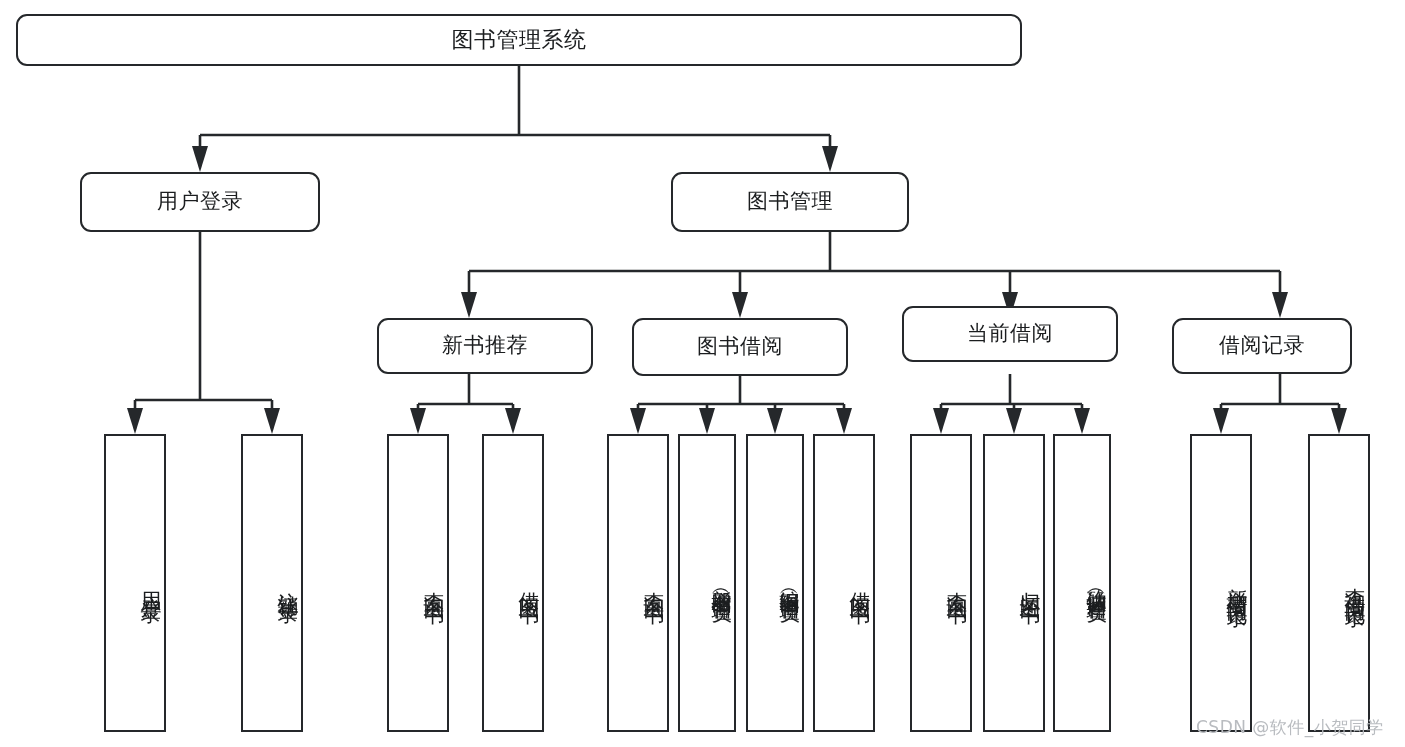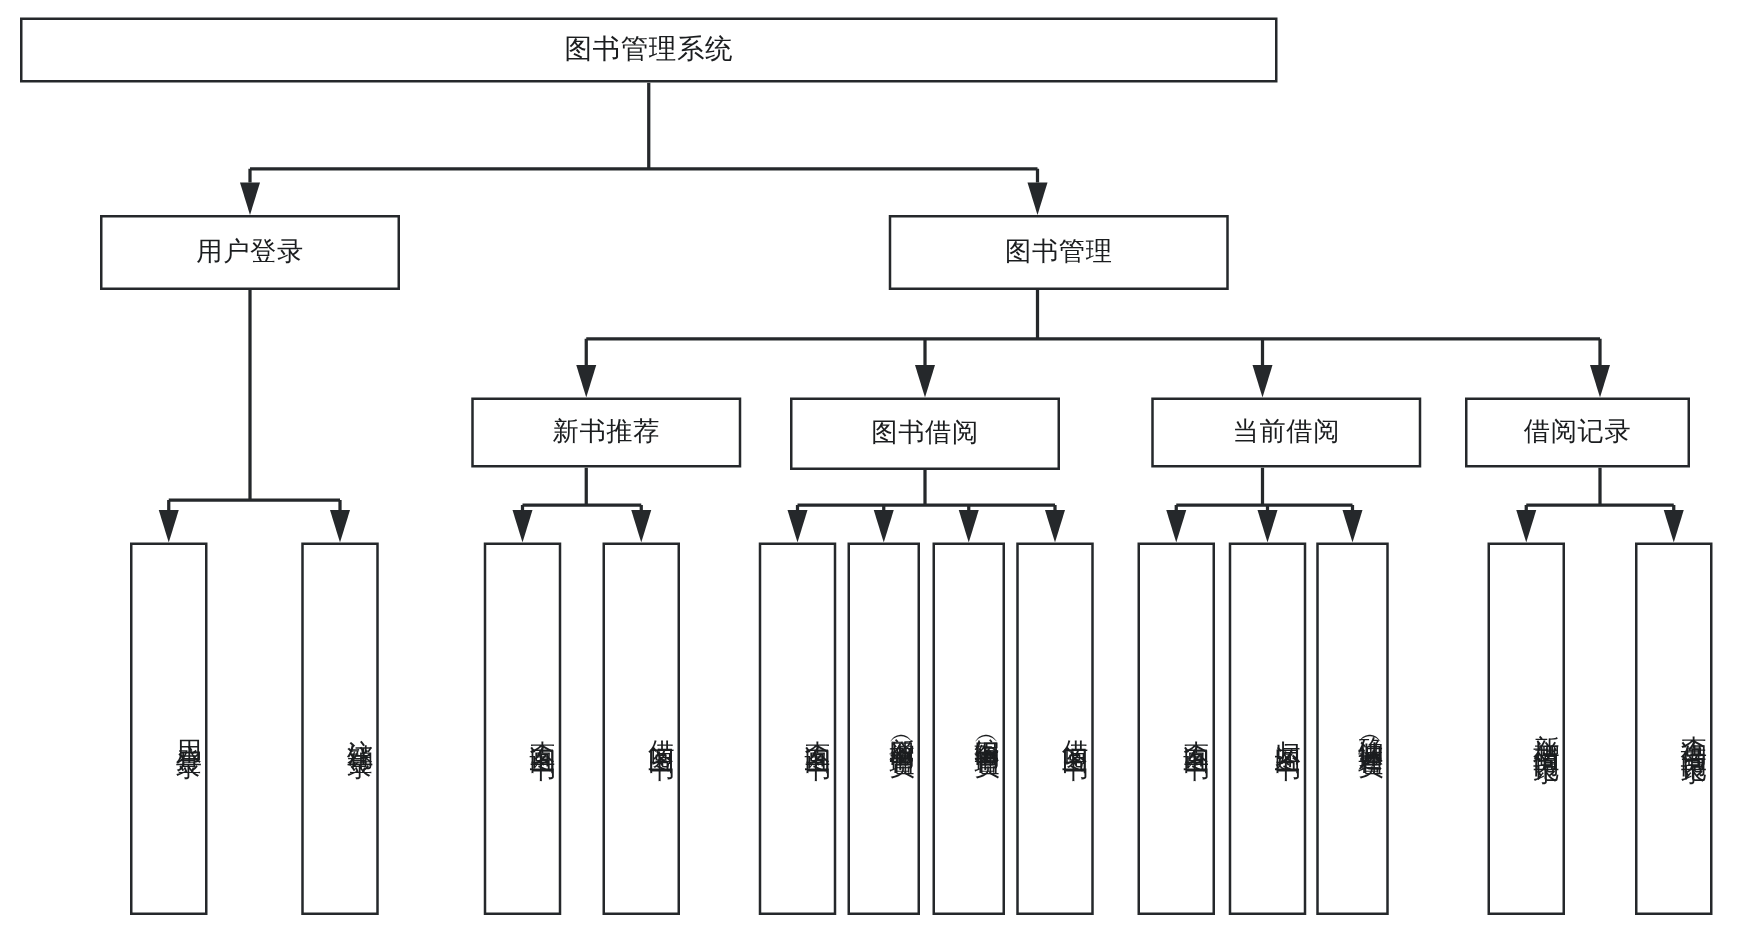--- a/index.html
+++ b/index.html
@@ -33,20 +33,21 @@
     border: 2px solid #25282b;
     display: flex;
     align-items: center;
     justify-content: center;
     color: #1b1d1f;
   }
   .node.horiz {
     font-size: 21px;
     letter-spacing: 0.5px;
     line-height: 1.2;
+    border-radius: 11px;
   }
   .node.root {
     font-size: 22px;
   }
   .node.vert {
     writing-mode: vertical-rl;
     text-orientation: upright;
     font-size: 21px;
     letter-spacing: 4px;
     line-height: 1.25;
@@ -127,30 +128,30 @@
       <line x1="1339" y1="404" x2="1339" y2="408" stroke="#25282b" stroke-width="2.6"></line>
       <path d="M 1331 408 L 1347 408 L 1339 434 Z" fill="#25282b"></path>
     </svg>
   <div id="node-layer">
       <div class="node horiz root" style="left: 16px; top: 14px; width: 1006px; height: 52px;">
         <span>图书管理系统</span>
       </div>
       <div class="node horiz" style="left: 80px; top: 172px; width: 240px; height: 60px;">
         <span>用户登录</span>
       </div>
-      <div class="node horiz" style="left: 711px; top: 172px; width: 272px; height: 60px;">
+      <div class="node horiz" style="left: 671px; top: 172px; width: 238px; height: 60px;">
         <span>图书管理</span>
       </div>
       <div class="node horiz" style="left: 361px; top: 318px; width: 216px; height: 56px; margin-left: 16px;">
         <span>新书推荐</span>
       </div>
       <div class="node horiz" style="left: 632px; top: 318px; width: 216px; height: 58px;">
         <span>图书借阅</span>
       </div>
-      <div class="node horiz" style="left: 902px; top: 318px; width: 216px; height: 56px; margin-left: 19px;">
+      <div class="node horiz" style="left: 902px; top: 306px; width: 216px; height: 56px;">
         <span>当前借阅</span>
       </div>
       <div class="node horiz" style="left: 1172px; top: 318px; width: 180px; height: 56px;">
         <span>借阅记录</span>
       </div>
       <div class="node vert" style="left: 104px; top: 434px; width: 62px; height: 298px;">
         <span>用户登录</span>
       </div>
       <div class="node vert" style="left: 241px; top: 434px; width: 62px; height: 298px;">
         <span>注销登录</span>
@@ -182,13 +183,14 @@
       <div class="node vert tall" style="left: 1053px; top: 434px; width: 58px; height: 298px;">
         <span>确认归还（管理员）</span>
       </div>
       <div class="node vert" style="left: 1190px; top: 434px; width: 62px; height: 298px;">
         <span>新增借阅记录</span>
       </div>
       <div class="node vert" style="left: 1308px; top: 434px; width: 62px; height: 298px;">
         <span>查询借阅记录</span>
       </div>
     </div>
+  <div class="watermark" style="left:1196px; top:716px;">CSDN @软件_小贺同学</div>
 </div>
 
 </body></html>

